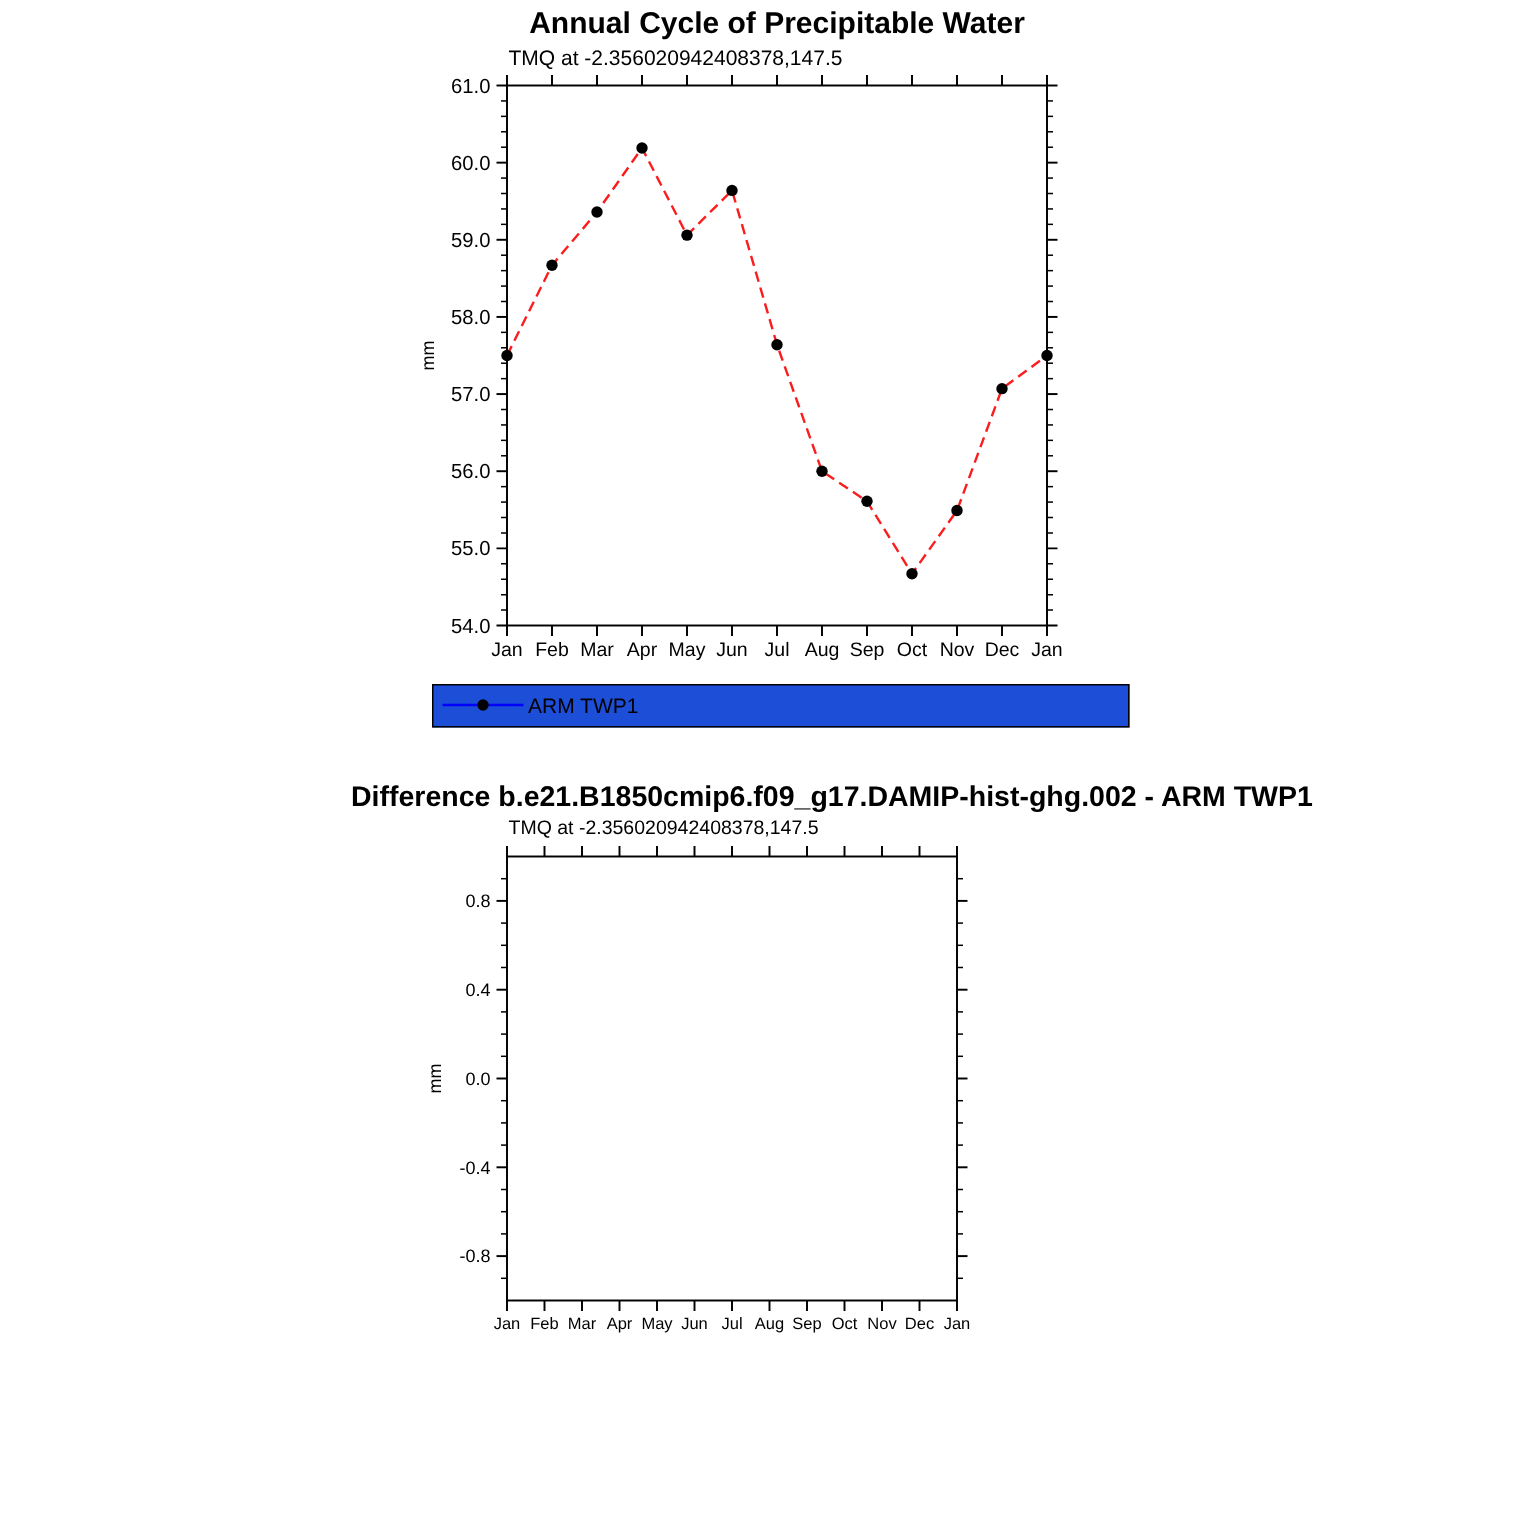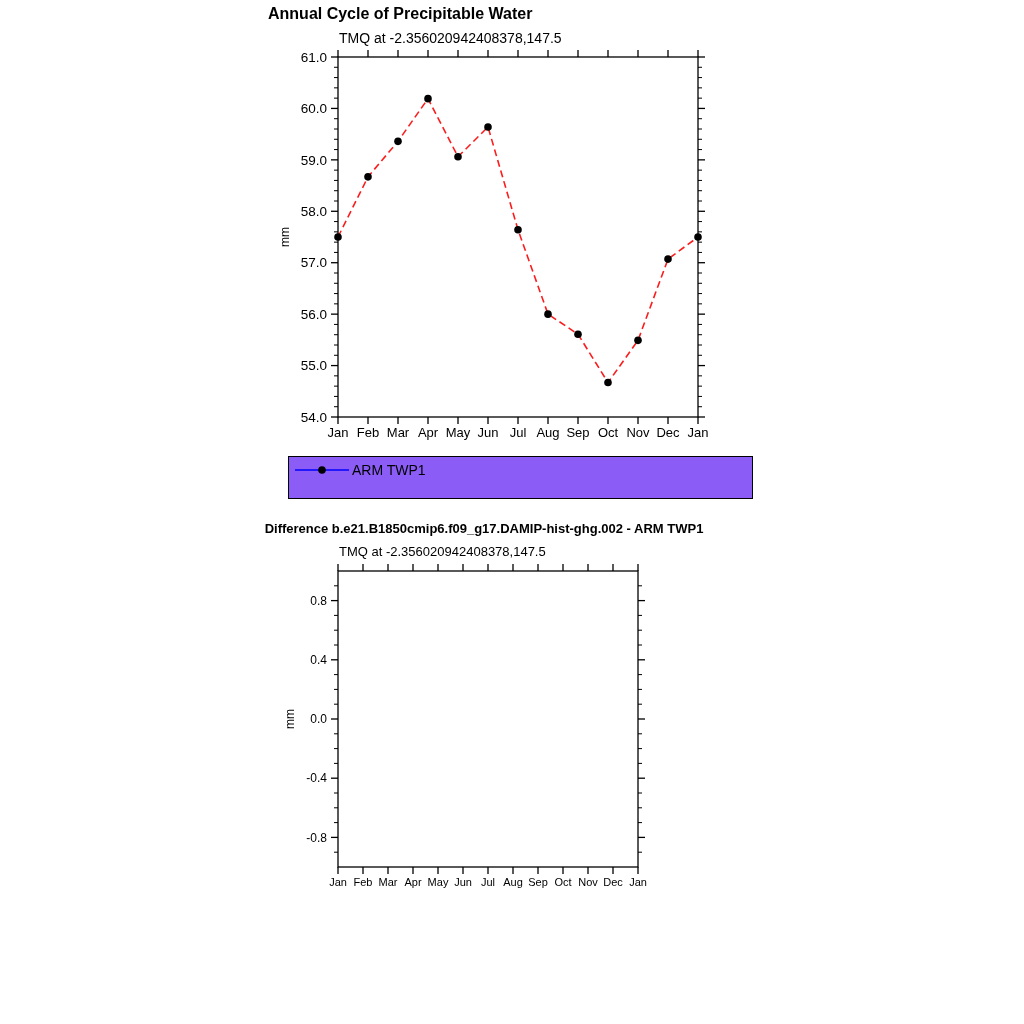--- a/index.html
+++ b/index.html
@@ -21,60 +21,60 @@
     left: 0;
     font-family: "Liberation Sans", sans-serif;
   }
   #top-plot { top: 0; }
   #bottom-plot { top: 560px; }
   #main-title {
     position: absolute;
     top: 5px;
     left: 268px;
     width: 500px;
-    text-align: left;
-    font-size: 16px;
+    text-align: center;
+    font-size: 20px;
     font-weight: bold;
     white-space: nowrap;
   }
   #top-subtitle {
     position: absolute;
     top: 30px;
     left: 339px;
     font-size: 14px;
     white-space: nowrap;
   }
   #legend {
     position: absolute;
     left: 288px;
     top: 456px;
     width: 465px;
     box-sizing: border-box;
     border: 1.3px solid #000000;
-    background: #8b5cf6;
-    padding: 3px 4px 18px 5px;
+    background: #1d4ed8;
+    padding: 3px 4px 4px 5px;
   }
   .legend-row {
     display: flex;
     align-items: center;
     height: 20px;
   }
   .legend-sample { flex: 0 0 56px; }
   .legend-label {
     font-size: 14px;
     margin-left: 2px;
     white-space: nowrap;
   }
   #diff-title {
     position: absolute;
     top: 521px;
     left: 234px;
     width: 500px;
     text-align: center;
-    font-size: 13px;
+    font-size: 19px;
     font-weight: bold;
     white-space: nowrap;
   }
   #diff-subtitle {
     position: absolute;
     top: 544px;
     left: 339px;
     font-size: 13px;
     white-space: nowrap;
   }

